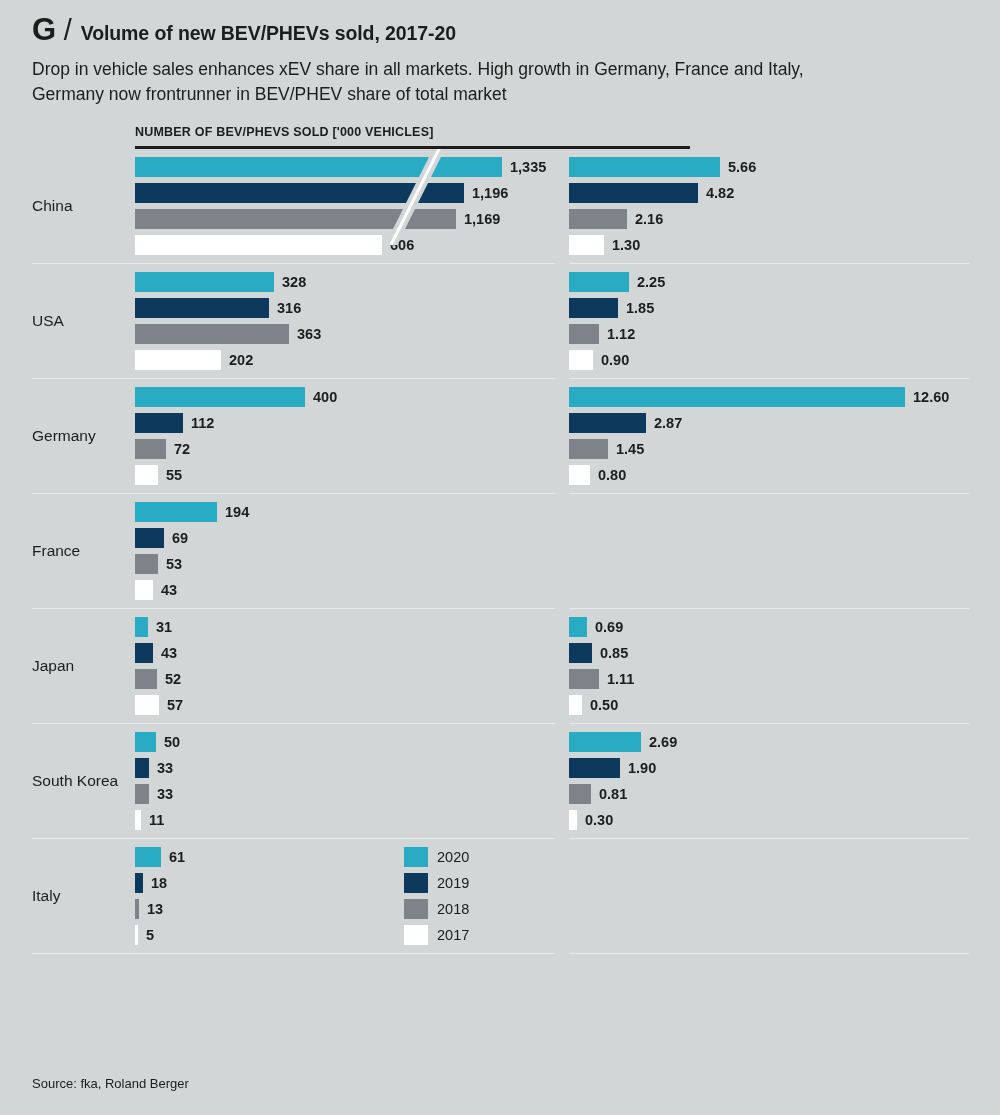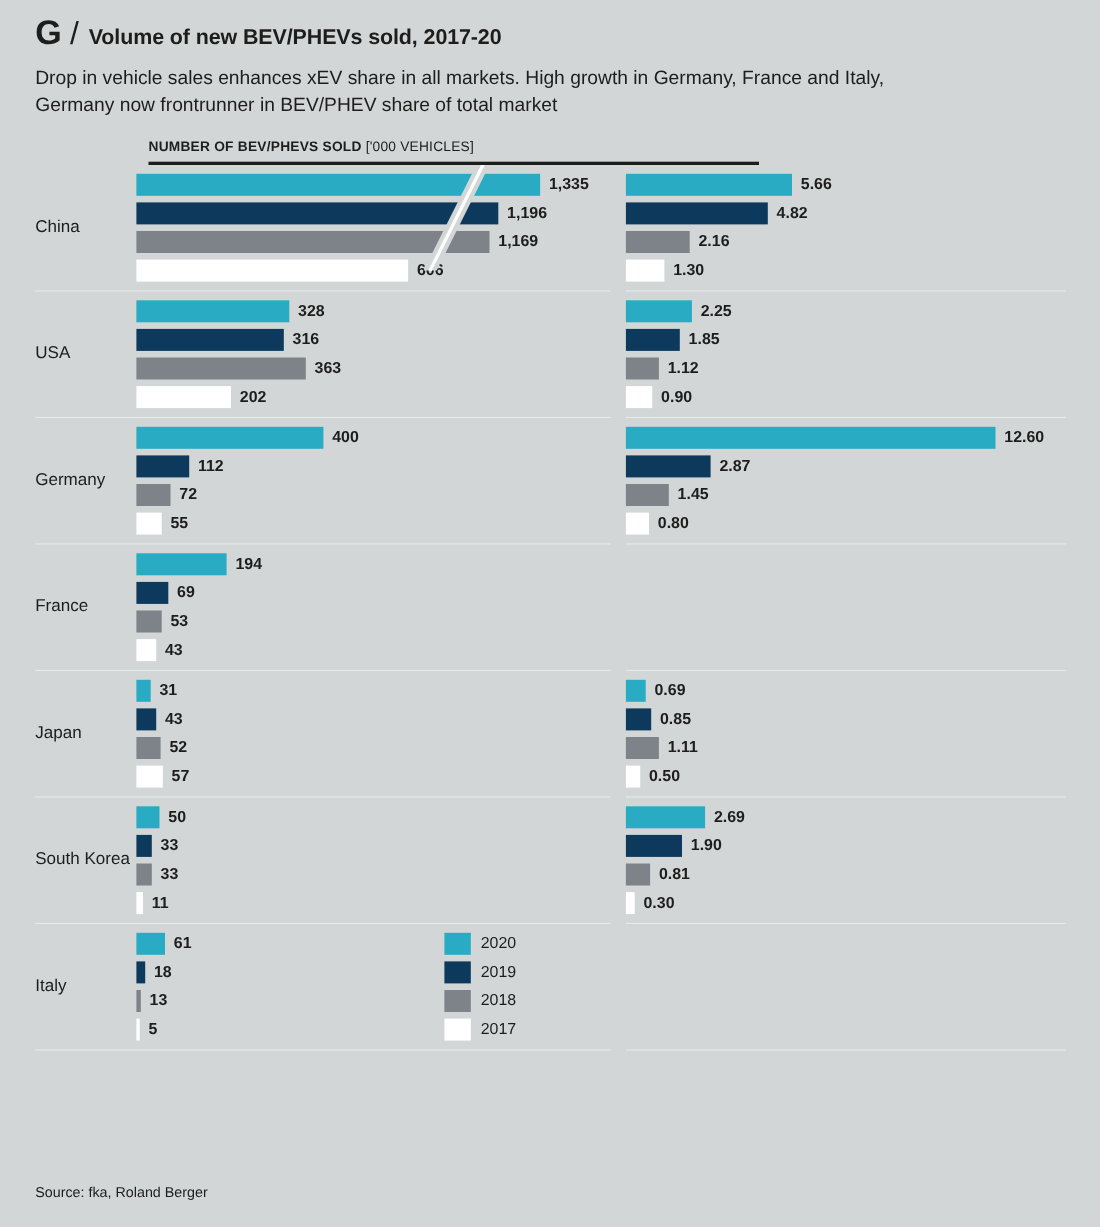--- a/index.html
+++ b/index.html
@@ -47,21 +47,21 @@
   .panels { display: flex; }
   .panel { position: relative; }
   .panel-left  { width: 555px; margin-left: 135px; }
   .panel-right { width: 420px; margin-left: 14px; }
 
   .col-header {
     font-size: 12.5px; font-weight: bold; letter-spacing: .2px;
     text-transform: uppercase; white-space: nowrap;
     padding-bottom: 7px;
   }
-  .col-header .unit { font-weight: normal; }
+  .col-header .unit { font-weight: bold; }
   .col-rule { height: 3px; background: #1d1d1b; }
 
   
   #rows { position: relative; margin-top: 0; }
   .row {
     position: relative;
     display: flex;
     align-items: center;
     height: 115px;
   }
@@ -77,21 +77,21 @@
     font-size: 15.5px; width: 100px;
     line-height: 1.2;
   }
 
   .bargroup {
     position: absolute;
     top: 50%; transform: translateY(-50%);
     display: flex; flex-direction: column;
     gap: 6px;
   }
-  .bargroup-left  { left: 124px; text-align: center; }
+  .bargroup-left  { left: 135px; text-align: center; }
   .bargroup-right { left: 569px; }
 
   .barline { display: flex; align-items: center; height: 20px; }
   .bar {
     height: 20px;
     min-width: 2px;
   }
   .bar.white { background: #ffffff; }
   .bar-value {
     font-size: 14.5px; font-weight: bold;

